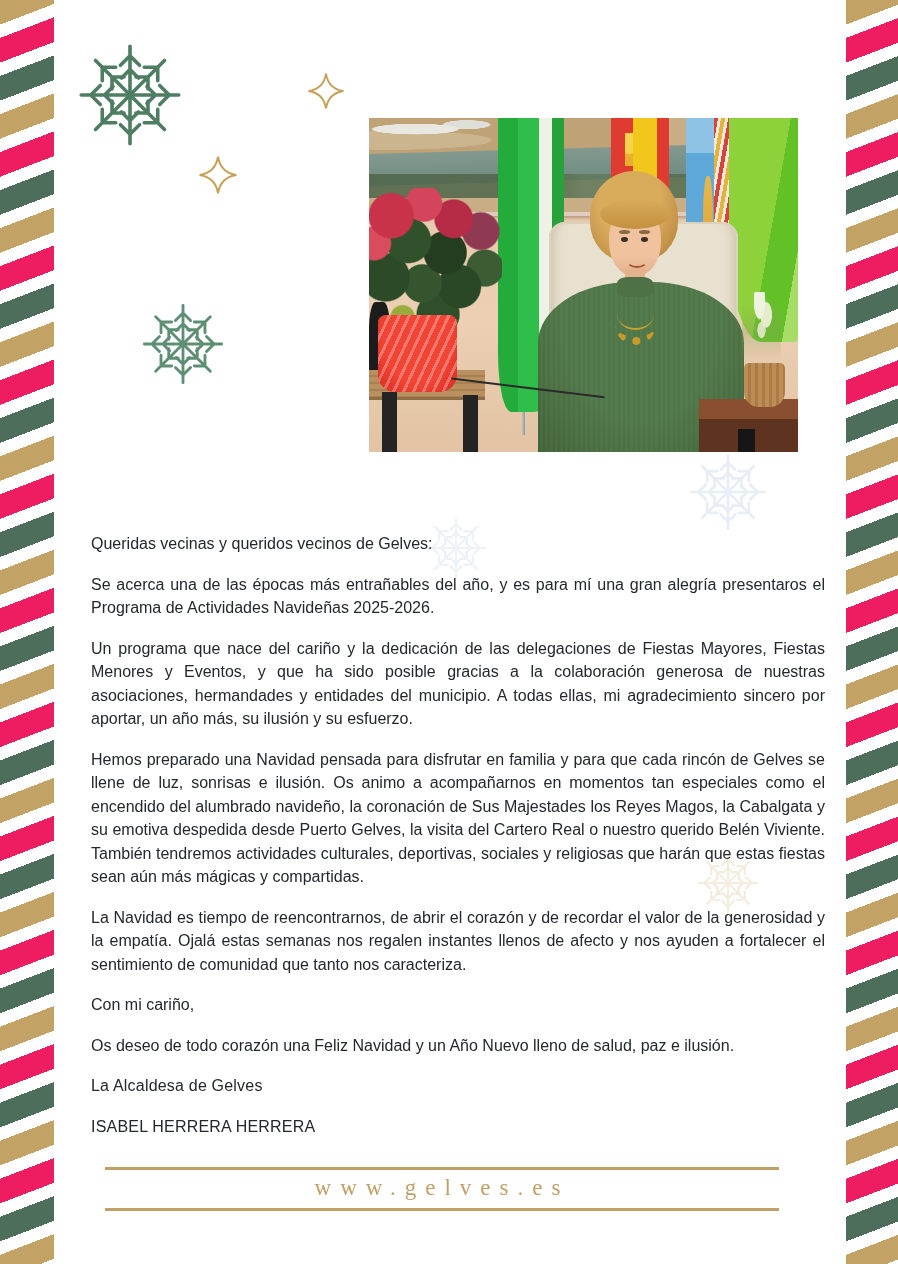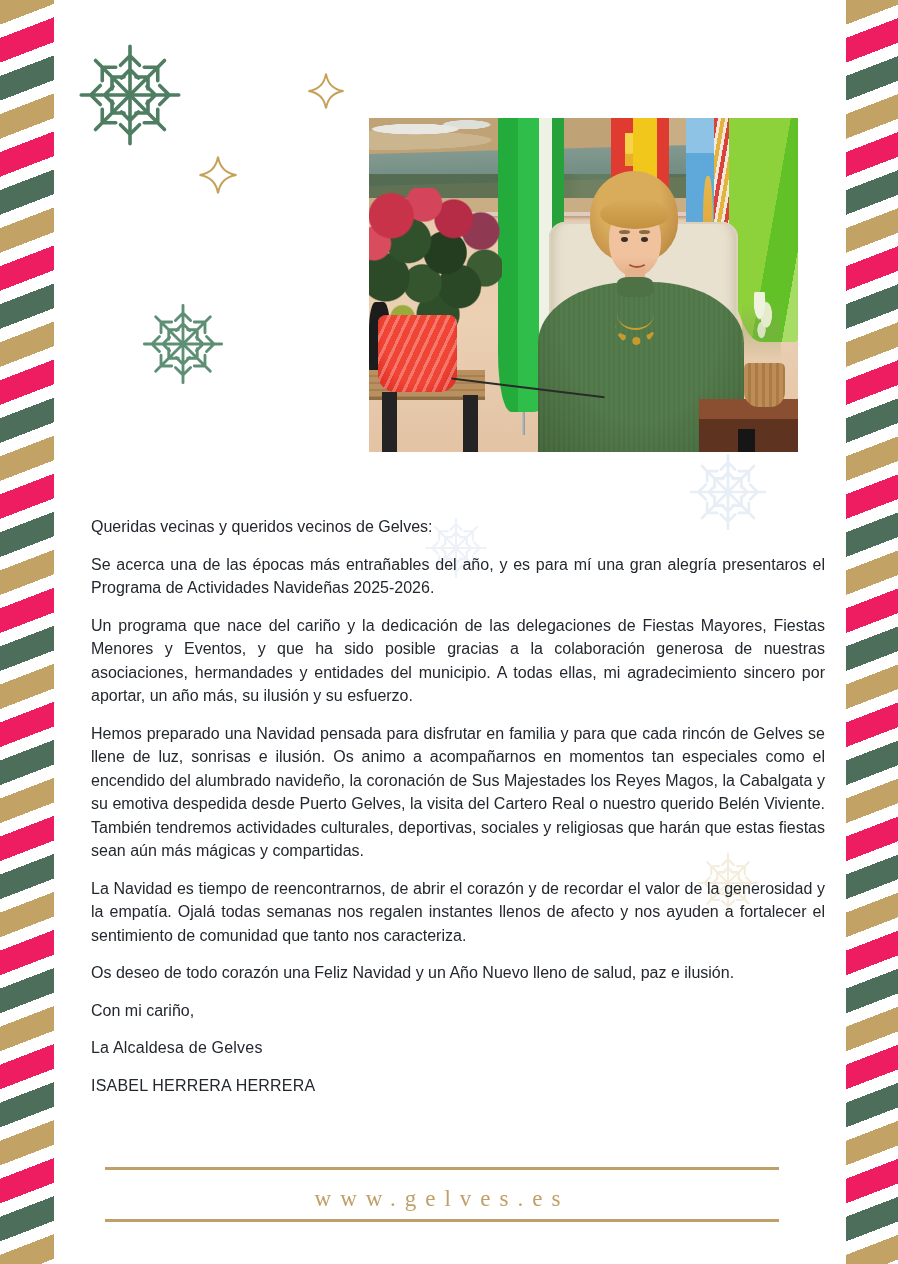--- a/index.html
+++ b/index.html
@@ -120,28 +120,28 @@
        background:repeating-linear-gradient(90deg,#BD8D55 0 4px,#A97B46 4px 7px);}
   .flower{left:87%;top:52%;width:9%;height:23%;
        background:radial-gradient(ellipse at 45% 12%,#EDF3DC 0 18%,transparent 20%),
                   radial-gradient(ellipse at 62% 30%,#E4ECCB 0 16%,transparent 18%),
                   radial-gradient(ellipse at 50% 50%,#D9E4BE 0 14%,transparent 16%),
                   linear-gradient(180deg,transparent 0 10%,rgba(140,160,90,.35) 48% 52%,transparent 90%);}
 
   
   .letter{position:absolute;left:91px;top:515px;width:734px;color:var(--text,#23272E);
           font-size:16px;line-height:23.5px;}
-  .letter p{margin:0 0 14px 0;text-align:justify;}
+  .letter p{margin:17px 0 14px 0;text-align:justify;}
   .letter p.single{text-align:left;}
   .letter .sig{font-weight:400;letter-spacing:.2px;}
 
   
   .footer{position:absolute;left:105px;top:1167px;width:674px;text-align:center;}
   .footer .rule{height:3px;background:var(--footer-gold,#C2A269);border:none;margin:0;}
-  .footer .site{display:block;padding:16px 0 7px 0;color:var(--footer-gold,#BFA068);
+  .footer .site{display:block;padding:5px 0 7px 0;color:var(--footer-gold,#BFA068);
         font-family:"Liberation Serif",serif;font-size:23px;letter-spacing:9px;}
 </style>
 </head>
 <body>
 
 <div class="page">
 
   <svg width="0" height="0" style="position:absolute" aria-hidden="true">
     <defs>
       <g id="sfarm">
@@ -228,23 +228,23 @@
     <div class="legR"></div>
     <div class="basket"></div>
     <div class="flower"></div>
   </div>
 
   <div class="letter">
     <p class="single">Queridas vecinas y queridos vecinos de Gelves:</p>
     <p>Se acerca una de las épocas más entrañables del año, y es para mí una gran alegría presentaros el Programa de Actividades Navideñas 2025-2026.</p>
     <p>Un programa que nace del cariño y la dedicación de las delegaciones de Fiestas Mayores, Fiestas Menores y Eventos, y que ha sido posible gracias a la colaboración generosa de nuestras asociaciones, hermandades y entidades del municipio. A todas ellas, mi agradecimiento sincero por aportar, un año más, su ilusión y su esfuerzo.</p>
     <p>Hemos preparado una Navidad pensada para disfrutar en familia y para que cada rincón de Gelves se llene de luz, sonrisas e ilusión. Os animo a acompañarnos en momentos tan especiales como el encendido del alumbrado navideño, la coronación de Sus Majestades los Reyes Magos, la Cabalgata y su emotiva despedida desde Puerto Gelves, la visita del Cartero Real o nuestro querido Belén Viviente. También tendremos actividades culturales, deportivas, sociales y religiosas que harán que estas fiestas sean aún más mágicas y compartidas.</p>
-    <p>La Navidad es tiempo de reencontrarnos, de abrir el corazón y de recordar el valor de la generosidad y la empatía. Ojalá todas semanas nos regalen instantes llenos de afecto y nos ayuden a fortalecer el sentimiento de comunidad que tanto nos caracteriza.</p>
+    <p>La Navidad es tiempo de reencontrarnos, de abrir el corazón y de recordar el valor de la generosidad y la empatía. Ojalá estas semanas nos regalen instantes llenos de afecto y nos ayuden a fortalecer el sentimiento de comunidad que tanto nos caracteriza.</p>
+    <p class="single">Con mi cariño,</p>
     <p class="single">Os deseo de todo corazón una Feliz Navidad y un Año Nuevo lleno de salud, paz e ilusión.</p>
-    <p class="single">Con mi cariño,</p>
     <p class="single sig">La Alcaldesa de Gelves</p>
     <p class="single sig">ISABEL HERRERA HERRERA</p>
   </div>
 
   <div class="footer">
     <div class="rule"></div>
     <span class="site">www.gelves.es</span>
     <div class="rule"></div>
   </div>
 

